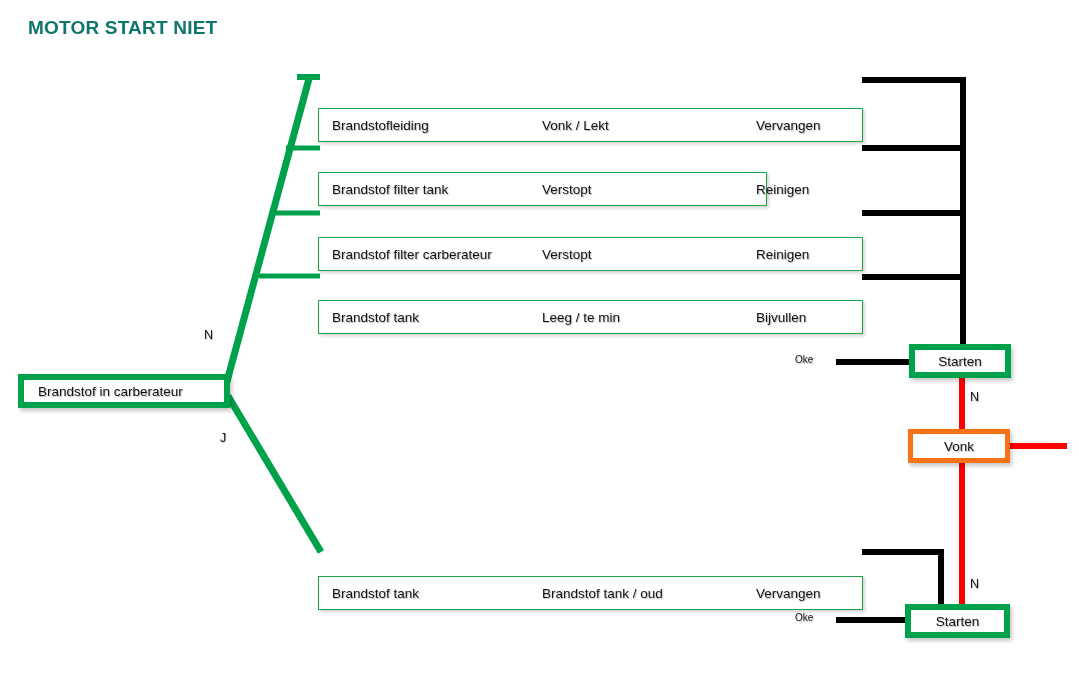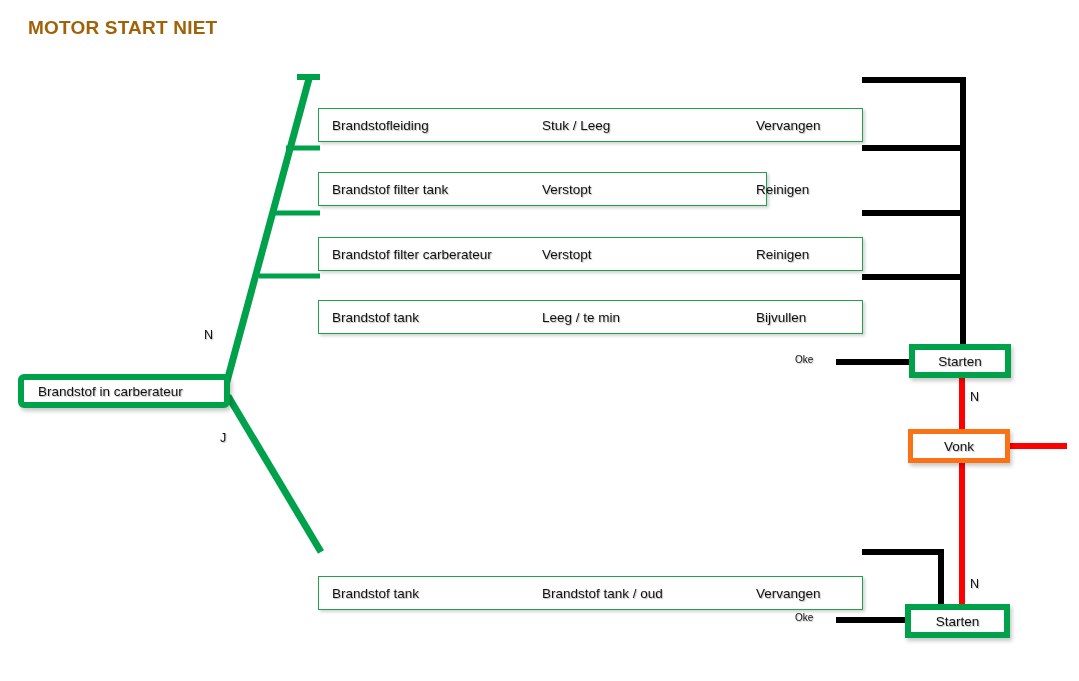--- a/index.html
+++ b/index.html
@@ -26,21 +26,21 @@
     width: 1079px;
     height: 681px;
   }
 
   .page-title {
     position: absolute;
     left: 28px;
     top: 17px;
     font-size: 19px;
     font-weight: bold;
-    color: #a16207;
+    color: #0f766e;
     letter-spacing: 0.2px;
     white-space: nowrap;
   }
 
   
   .row-box {
     position: absolute;
     box-sizing: border-box;
     background: #ffffff;
     border: 1px solid #21a14a;
@@ -72,21 +72,21 @@
     text-align: right;
   }
   .node.green { border: 6px solid #00a14b; }
   .node.red   { border: 5px solid #f97316; }
   .node .node-label {
     font-size: 13.5px;
     color: #111111;
     white-space: nowrap;
     text-shadow: 1px 1px 1px rgba(0,0,0,0.25);
   }
-  .node.wide-left { justify-content: flex-start; padding-left: 14px; border-radius: 6px; }
+  .node.wide-left { justify-content: flex-start; padding-left: 14px; }
 
   
   .edge-label {
     position: absolute;
     font-size: 12.5px;
     color: #111111;
     white-space: nowrap;
     text-shadow: 1px 1px 1px rgba(0,0,0,0.25);
   }
   .edge-label.big { font-size: 10px; }
@@ -131,21 +131,21 @@
 
   <div class="node green wide-left" style="left:18px; top:374px; width:212px; height:34px;">
     <span class="node-label">Brandstof in carberateur</span>
   </div>
 
   <div class="edge-label" style="left:204px; top:328px;">N</div>
   <div class="edge-label" style="left:220px; top:431px;">J</div>
 
   <div class="row-box" style="left:318px; top:67px; width:545px; height:34px;">
     <span class="cell c1">Brandstofleiding</span>
-    <span class="cell c2">Stuk / Leeg</span>
+    <span class="cell c2">Vonk / Lekt</span>
     <span class="cell c3">Vervangen</span>
   </div>
 
   <div class="row-box" style="left:318px; top:131px; width:449px; height:34px;">
     <span class="cell c1">Brandstof filter tank</span>
     <span class="cell c2">Verstopt</span>
     <span class="cell c3">Reinigen</span>
   </div>
 
   <div class="row-box" style="left:318px; top:196px; width:545px; height:34px;text-decoration:underline;">

